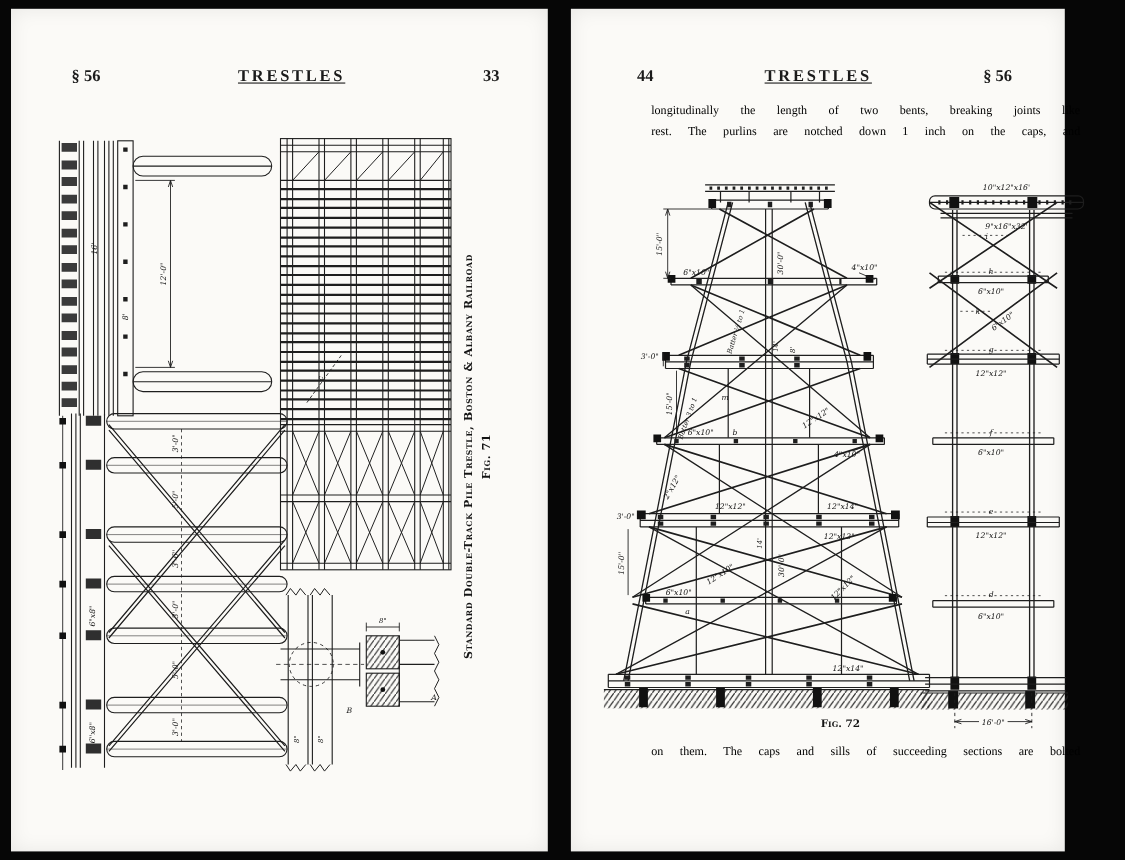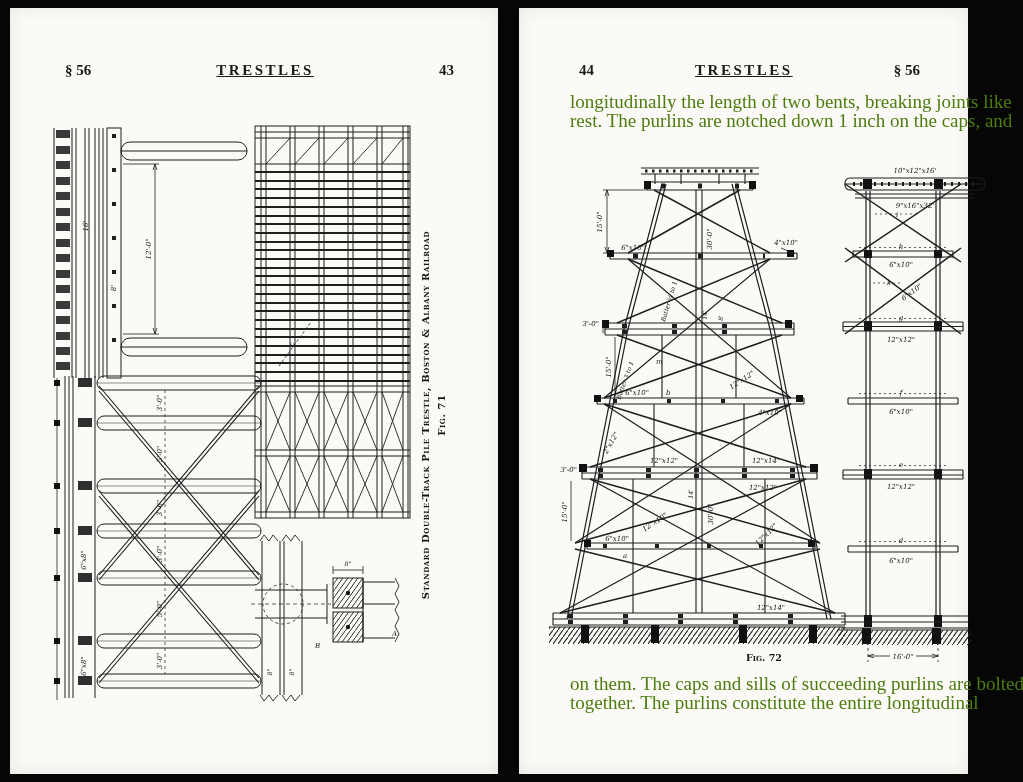--- a/index.html
+++ b/index.html
@@ -14,41 +14,41 @@
   .page-left{left:10px;width:488px;}
   .page-right{left:519px;width:449px;}
   .hdr{
     position:absolute;top:54px;left:0;right:0;display:flex;align-items:flex-end;
     font-weight:bold;font-size:15px;color:#1b1b1b;
   }
   .page-left .hdr{padding:0 44px 0 55px;}
   .page-right .hdr{padding:0 48px 0 60px;}
   .hdr .mid{flex:1;text-align:center;letter-spacing:2.5px;text-decoration:underline;}
   .para{
-    position:absolute;left:51px;width:390px;
-    font-size:19px;line-height:19px;color:#4d7c0f;
+    position:absolute;left:73px;width:390px;
+    font-size:11px;line-height:19px;color:#000000;
   }
   .para .ln{text-align:justify;text-align-last:justify;white-space:nowrap;}
   .fig-svg{position:absolute;}
   svg text{fill:#141414;}
   .fl{font-family:"DejaVu Serif",serif;font-style:italic;font-size:7px;}
   .fl6{font-family:"DejaVu Serif",serif;font-style:italic;font-size:6.2px;}
   .fig-cap{font-family:"DejaVu Serif",serif;font-variant:small-caps;font-weight:bold;font-size:9.5px;}
   .vcap{font-family:"DejaVu Serif",serif;font-variant:small-caps;font-weight:bold;font-size:10px;letter-spacing:0.6px;}
 </style>
 </head>
 <body>
 
 <div style="position:absolute;inset:0;">
 
   <div class="page page-left">
     <div class="hdr">
       <span>§ 56</span>
       <span class="mid">TRESTLES</span>
-      <span>43</span>
+      <span>33</span>
     </div>
 
     <svg class="fig-svg" style="left:5px;top:112px;" width="478" height="628" viewBox="0 0 478 628">
       <defs>
         <pattern id="hA" width="5" height="7" patternUnits="userSpaceOnUse">
           <path d="M0,7 L5,0" stroke="#2e2e2e" stroke-width="1"></path>
         </pattern>
       </defs>
 
       <g stroke="#1e1e1e" stroke-width="1" fill="none">
@@ -248,18 +248,17 @@
       <text class="fl" x="378" y="241" text-anchor="middle">f</text>
       <text class="fl" x="378" y="260" text-anchor="middle">6"x10"</text>
       <text class="fl" x="378" y="313" text-anchor="middle">e</text>
       <text class="fl" x="378" y="335" text-anchor="middle">12"x12"</text>
       <text class="fl" x="378" y="389" text-anchor="middle">d</text>
       <text class="fl" x="378" y="409" text-anchor="middle">6"x10"</text>
       <text class="fl" x="380" y="505" text-anchor="middle">16'-0"</text>
     </svg>
 
     <div class="para" style="top:666px;">
-      <div class="ln">on them.  The caps and sills of succeeding purlins are bolted</div>
-      <div class="ln">together.  The purlins constitute the entire longitudinal</div>
+      <div class="ln">on them.  The caps and sills of succeeding sections are bolted</div>
     </div>
   </div>
 
 </div>
 
 </body></html>

